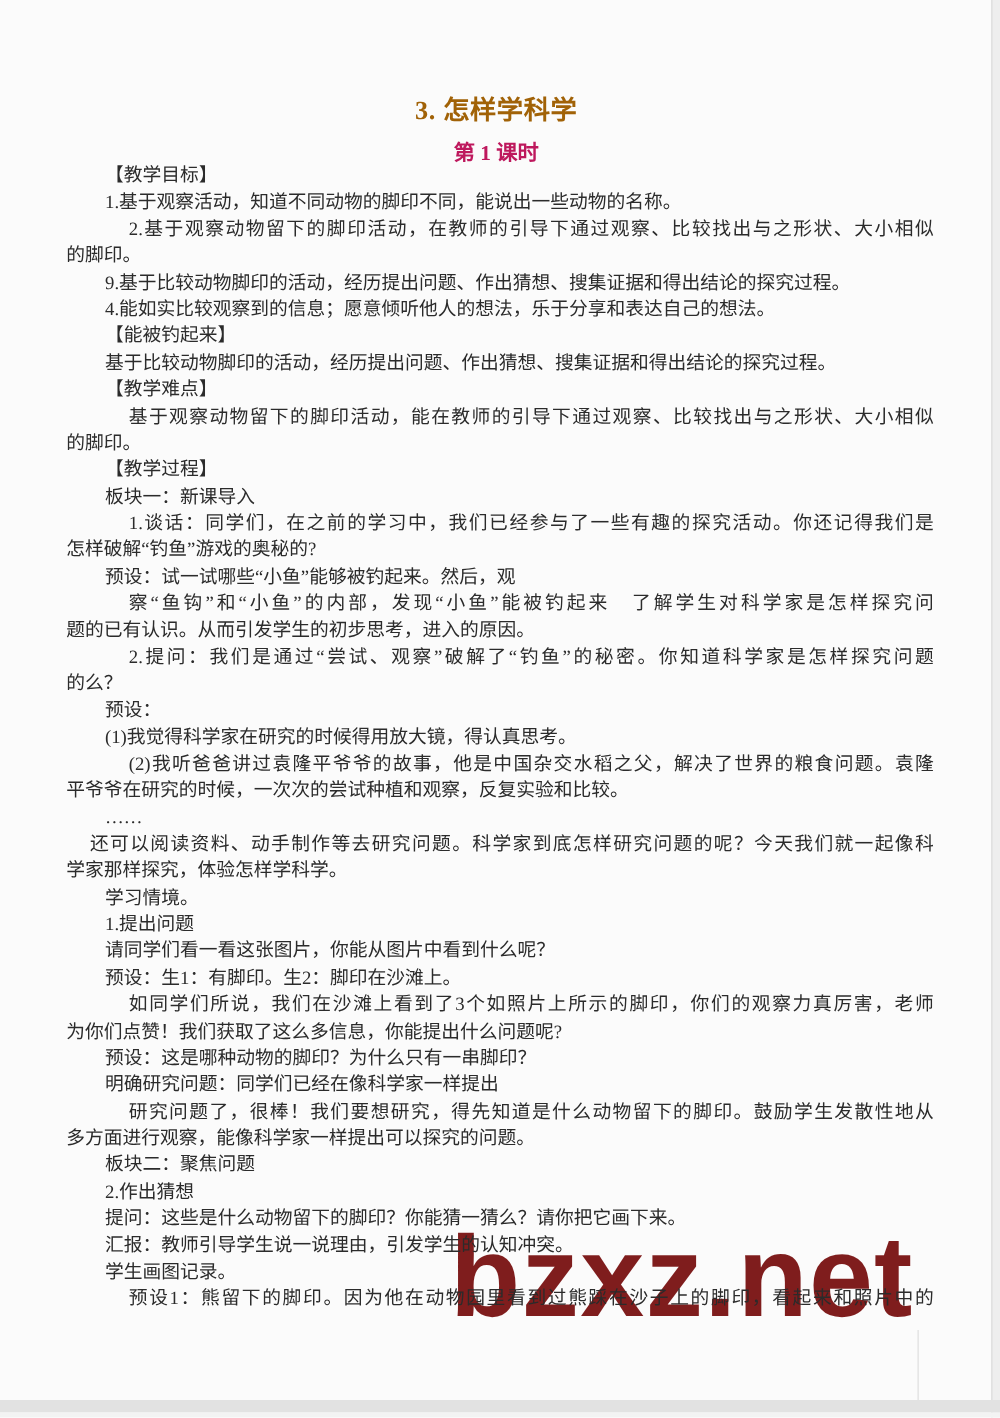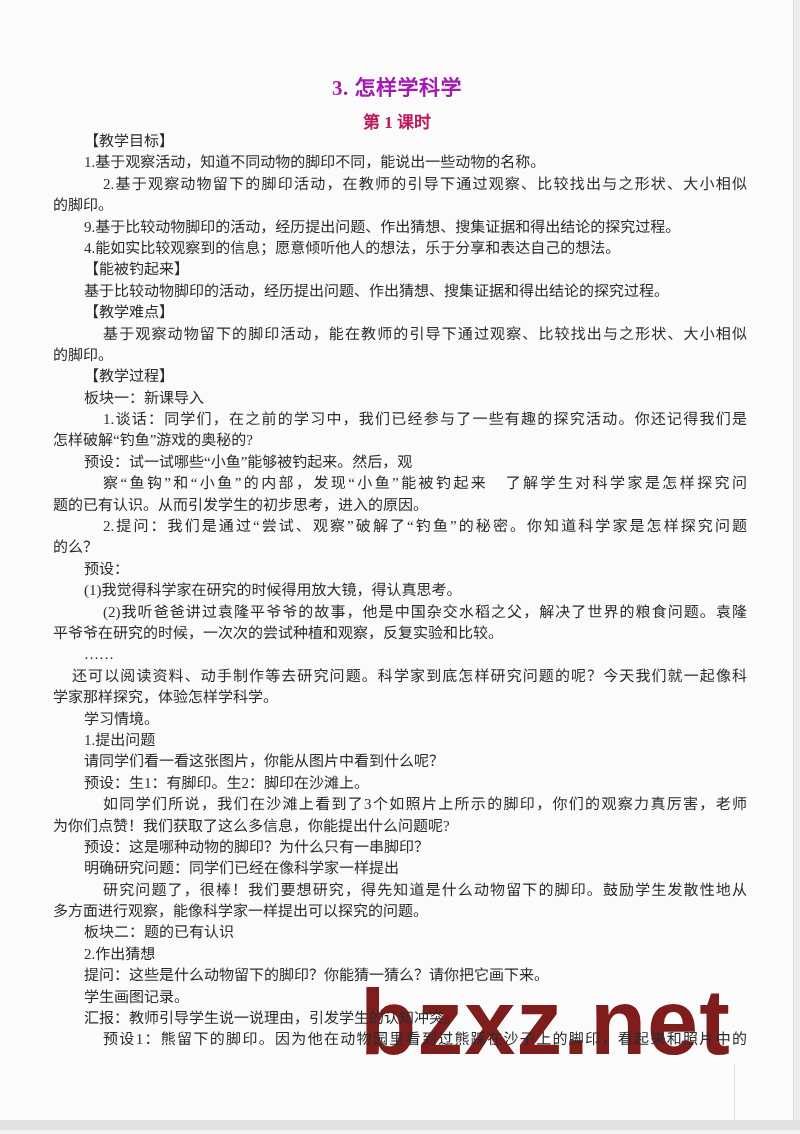--- a/index.html
+++ b/index.html
@@ -20,21 +20,21 @@
   }
   
   .doc-title {
     position: absolute;
     top: 71px;
     left: 0;
     width: 794px;
     text-align: center;
     font-size: 21px;
     font-weight: bold;
-    color: #a21caf;
+    color: #a16207;
     letter-spacing: 0.5px;
     z-index: 2;
   }
   .doc-subtitle {
     position: absolute;
     top: 108px;
     left: 0;
     width: 794px;
     text-align: center;
     font-size: 17px;
@@ -158,25 +158,25 @@
       <div class="line indent">学习情境。</div>
       <div class="line indent">1.提出问题</div>
       <div class="line indent">请同学们看一看这张图片，你能从图片中看到什么呢？</div>
       <div class="line indent">预设：生1：有脚印。生2：脚印在沙滩上。</div>
       <div class="line indent fill">如同学们所说，我们在沙滩上看到了3个如照片上所示的脚印，你们的观察力真厉害，老师</div>
       <div class="line">为你们点赞！我们获取了这么多信息，你能提出什么问题呢?</div>
       <div class="line indent">预设：这是哪种动物的脚印？为什么只有一串脚印？</div>
       <div class="line indent">明确研究问题：同学们已经在像科学家一样提出</div>
       <div class="line indent fill">研究问题了，很棒！我们要想研究，得先知道是什么动物留下的脚印。鼓励学生发散性地从</div>
       <div class="line">多方面进行观察，能像科学家一样提出可以探究的问题。</div>
-      <div class="line indent">板块二：题的已有认识</div>
+      <div class="line indent">板块二：聚焦问题</div>
       <div class="line indent">2.作出猜想</div>
       <div class="line indent">提问：这些是什么动物留下的脚印？你能猜一猜么？请你把它画下来。</div>
+      <div class="line indent">汇报：教师引导学生说一说理由，引发学生的认知冲突。</div>
       <div class="line indent">学生画图记录。</div>
-      <div class="line indent">汇报：教师引导学生说一说理由，引发学生的认知冲突。</div>
       <div class="line indent fill">预设1：熊留下的脚印。因为他在动物园里看到过熊踩在沙子上的脚印，看起来和照片中的</div>
     </div>
 
   <div class="table-border-fragment"></div>
   <div class="edge-right"></div>
   <div class="edge-bottom"></div>
   <div class="edge-bottom-below"></div>
 
 </div>
 

